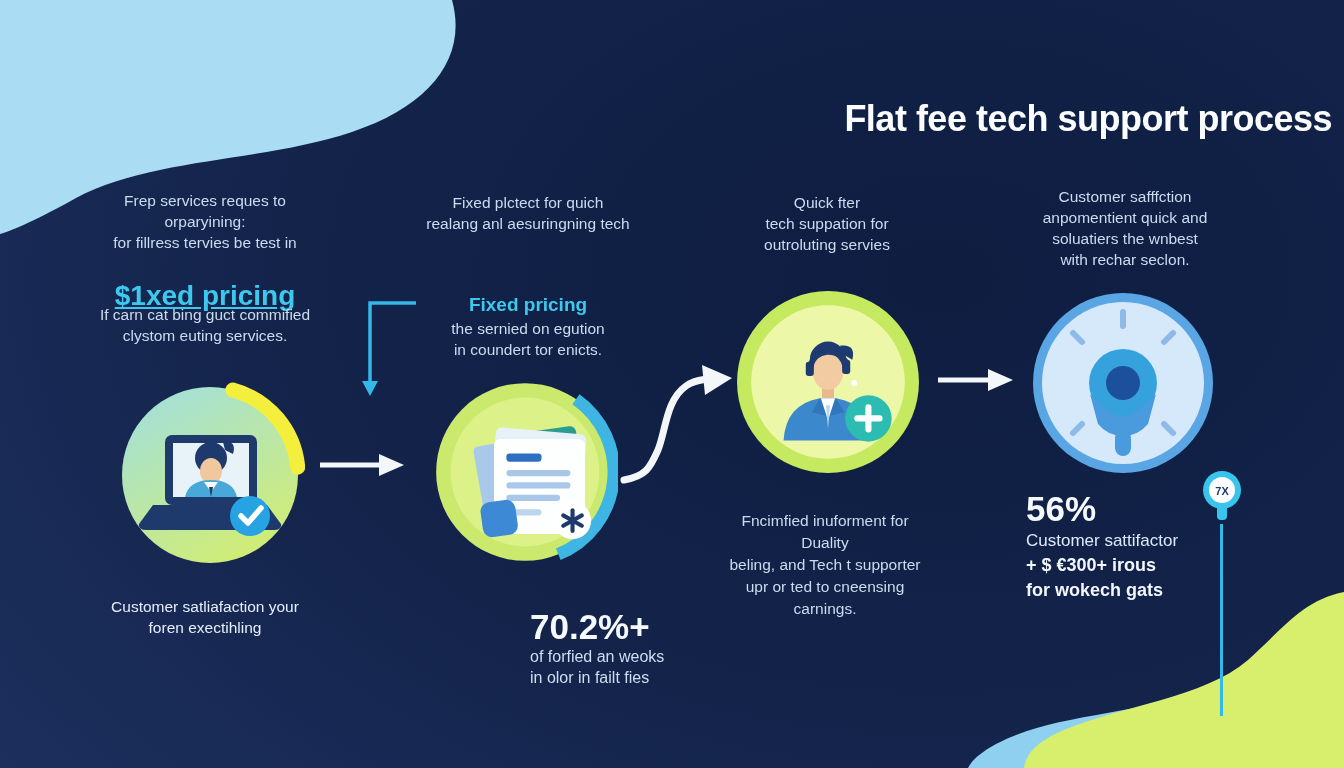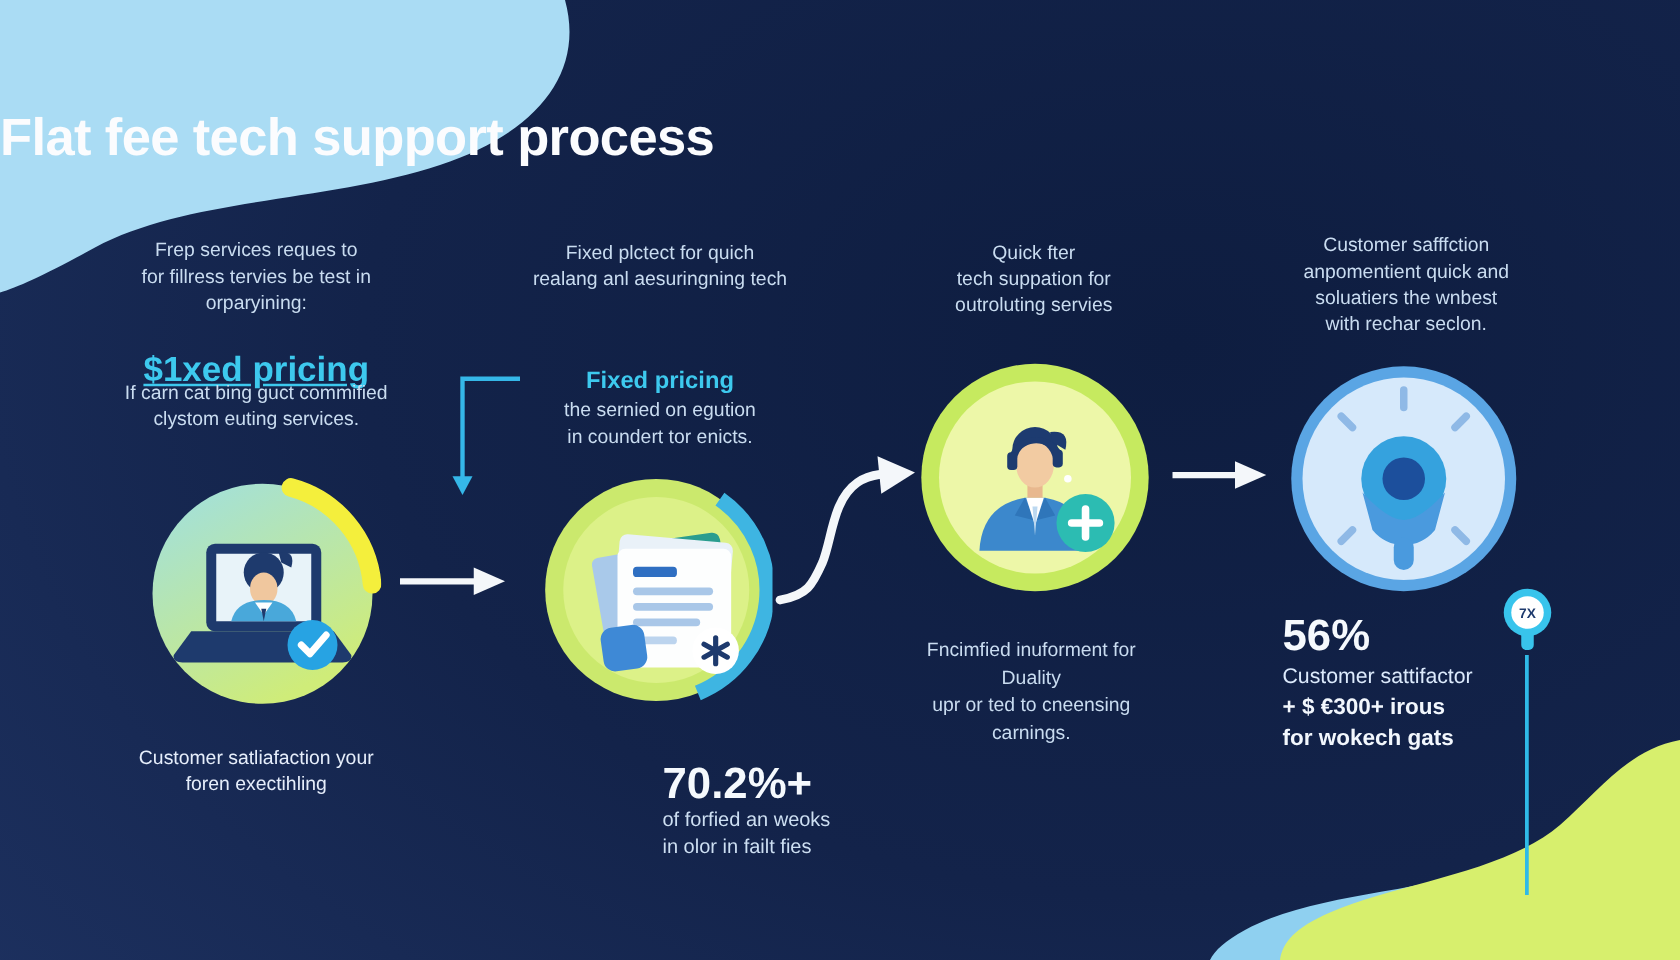--- a/index.html
+++ b/index.html
@@ -3,22 +3,22 @@
 <meta charset="utf-8">
 <style>
   html,body{margin:0;padding:0;background:#0b1530;}
   .stage{
     position:relative;width:1344px;height:768px;overflow:hidden;
     font-family:"Liberation Sans","DejaVu Sans",sans-serif;
     background:radial-gradient(1250px 850px at 70% 36%, #0e1d40 0%, #13234a 52%, #1d3160 100%);
   }
   .bg{position:absolute;left:0;top:0;}
   .title{
-    position:absolute;left:0;right:0;top:86px;margin:0;text-align:left;
-    font-size:42px;font-weight:800;letter-spacing:-0.5px;color:#fbfcfe;
+    position:absolute;left:0;right:0;top:86px;margin:12px;text-align:right;
+    font-size:36px;font-weight:800;letter-spacing:-0.5px;color:#fbfcfe;
   }
   .para{position:absolute;text-align:center;color:#c9dcf0;font-size:15.5px;line-height:21px;}
   .ln{display:block;}
   .h-cyan{position:absolute;text-align:center;color:#3dc9ee;font-weight:800;}
   .h1c{left:58px;top:280px;width:294px;font-size:28px;text-decoration:underline;}
   .h2c{left:398px;top:294px;width:260px;font-size:19px;}
   .caption{color:#e6eefb;}
   .stat{position:absolute;text-align:left;color:#f5f9fd;}
   .stat .value{display:block;font-size:35px;font-weight:800;line-height:38px;}
   .stat .ln{font-size:16px;line-height:21px;color:#cddff2;}
@@ -36,22 +36,22 @@
   <svg class="bg" width="1344" height="768" viewBox="0 0 1344 768">
     <path d="M0,0 L452,0 C468,58 430,106 352,132 C262,162 150,158 76,198 C40,218 14,230 0,234 Z" fill="#aadcf4"></path>
     <path d="M1344,768 V618 C1292,636 1268,668 1206,690 C1130,716 1052,714 996,744 C980,753 972,760 968,768 Z" fill="#8fd0f0"></path>
     <path d="M1344,768 V592 C1302,600 1280,632 1248,660 C1204,698 1120,706 1064,730 C1036,742 1026,754 1024,768 Z" fill="#d7ef6d"></path>
   </svg>
 
   <h1 class="title">Flat fee tech support process</h1>
 
   <div class="para" style="left:60px;top:190px;width:290px;">
     <span class="ln">Frep services reques to</span>
+    <span class="ln">orparyining:</span>
     <span class="ln">for fillress tervies be test in</span>
-    <span class="ln">orparyining:</span>
   </div>
   <div class="h-cyan h1c">$1xed pricing</div>
   <div class="para" style="left:48px;top:304px;width:314px;">
     <span class="ln">If carn cat bing guct commified</span>
     <span class="ln">clystom euting services.</span>
   </div>
 
   <div class="icon-circle" style="left:115px;top:380px;">
     <svg width="190" height="190" viewBox="0 0 190 190">
       <defs>
@@ -163,20 +163,21 @@
       <g stroke="#ffffff" stroke-width="6" stroke-linecap="round">
         <path d="M123,130 H145"></path>
           <path d="M134,119 V141"></path>
       </g>
     </svg>
   </div>
 
   <div class="para" style="left:698px;top:510px;width:254px;line-height:22px;">
     <span class="ln">Fncimfied inuforment for</span>
     <span class="ln">Duality</span>
+    <span class="ln">beling, and Tech t supporter</span>
     <span class="ln">upr or ted to cneensing</span>
     <span class="ln">carnings.</span>
   </div>
 
   <svg class="bg" style="left:936px;top:367px;" width="80" height="26" viewBox="0 0 80 26">
     <path d="M2,13 H54" stroke="#f4f7fa" stroke-width="5"></path>
     <path d="M52,2 L77,13 L52,24 Z" fill="#f4f7fa"></path>
   </svg>
 
   <div class="para" style="left:1000px;top:186px;width:250px;">

